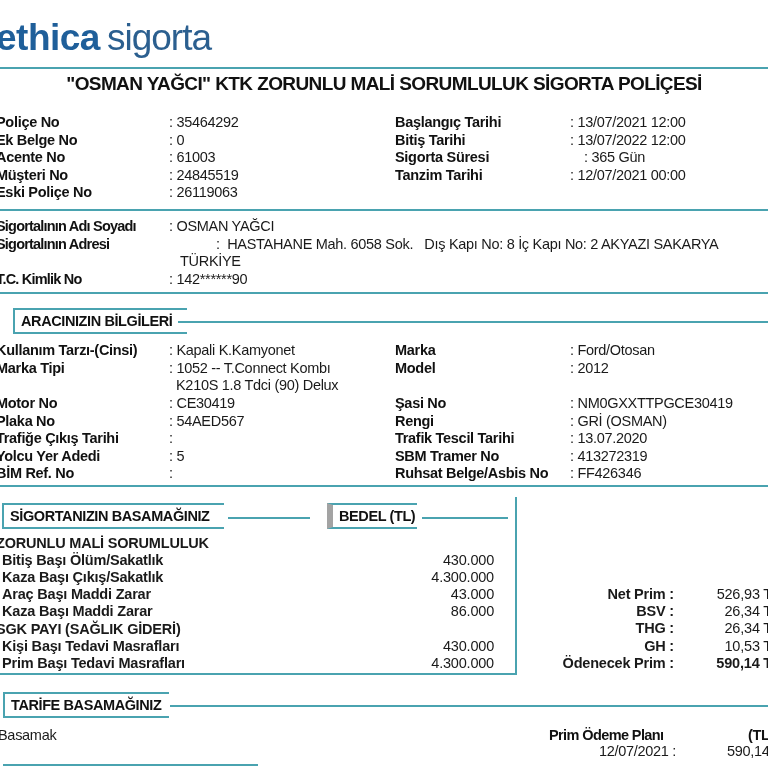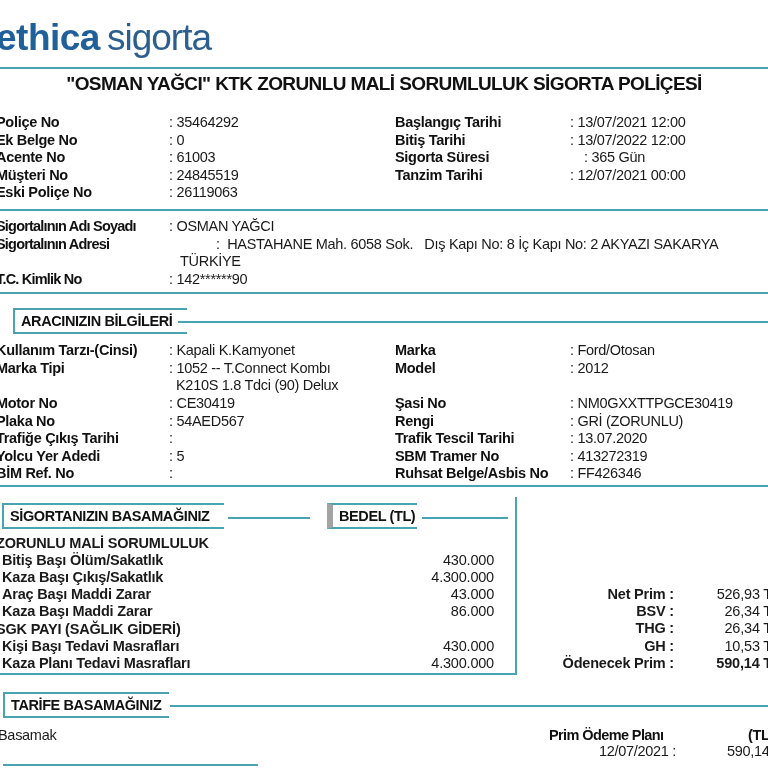--- a/index.html
+++ b/index.html
@@ -96,21 +96,21 @@
   <div class="row val" style="left:169px;top:465px;">:</div>
 </div>
 <div>
   <div class="row lbl" style="left:395px;top:342px;">Marka</div>
   <div class="row val" style="left:570px;top:342px;">: Ford/Otosan</div>
   <div class="row lbl" style="left:395px;top:359.5px;">Model</div>
   <div class="row val" style="left:570px;top:359.5px;">: 2012</div>
   <div class="row lbl" style="left:395px;top:395px;">Şasi No</div>
   <div class="row val" style="left:570px;top:395px;">: NM0GXXTTPGCE30419</div>
   <div class="row lbl" style="left:395px;top:412.5px;">Rengi</div>
-  <div class="row val" style="left:570px;top:412.5px;">: GRİ (ZORUNLU)</div>
+  <div class="row val" style="left:570px;top:412.5px;">: GRİ (OSMAN)</div>
   <div class="row lbl" style="left:395px;top:430px;">Trafik Tescil Tarihi</div>
   <div class="row val" style="left:570px;top:430px;">: 13.07.2020</div>
   <div class="row lbl" style="left:395px;top:447.5px;">SBM Tramer No</div>
   <div class="row val" style="left:570px;top:447.5px;">: 413272319</div>
   <div class="row lbl" style="left:395px;top:465px;">Ruhsat Belge/Asbis No</div>
   <div class="row val" style="left:570px;top:465px;">: FF426346</div>
 </div>
 
 <div class="hline" style="left:0;top:485px;width:768px;"></div>
 
@@ -131,21 +131,21 @@
   <div class="cov right" style="left:380px;width:114px;top:552px;">430.000</div>
   <div class="cov covb" style="left:2px;top:569px;">Kaza Başı Çıkış/Sakatlık</div>
   <div class="cov right" style="left:380px;width:114px;top:569px;">4.300.000</div>
   <div class="cov covb" style="left:2px;top:586px;">Araç Başı Maddi Zarar</div>
   <div class="cov right" style="left:380px;width:114px;top:586px;">43.000</div>
   <div class="cov covb" style="left:2px;top:603px;">Kaza Başı Maddi Zarar</div>
   <div class="cov right" style="left:380px;width:114px;top:603px;">86.000</div>
   <div class="cov covb" style="left:-4px;top:621px;">SGK PAYI (SAĞLIK GİDERİ)</div>
   <div class="cov covb" style="left:2px;top:638px;">Kişi Başı Tedavi Masrafları</div>
   <div class="cov right" style="left:380px;width:114px;top:638px;">430.000</div>
-  <div class="cov covb" style="left:2px;top:655px;">Kaza Planı Tedavi Masrafları</div>
+  <div class="cov covb" style="left:2px;top:655px;">Prim Başı Tedavi Masrafları</div>
   <div class="cov right" style="left:380px;width:114px;top:655px;">4.300.000</div>
 </div>
 
 <div>
   <div class="cov covb right" style="left:520px;width:154px;top:586px;white-space:pre;">Net Prim :</div>
   <div class="cov right" style="left:690px;width:82px;top:586px;">526,93 T</div>
   <div class="cov covb right" style="left:520px;width:154px;top:603px;">BSV :</div>
   <div class="cov right" style="left:690px;width:82px;top:603px;">26,34 T</div>
   <div class="cov covb right" style="left:520px;width:154px;top:620px;">THG :</div>
   <div class="cov right" style="left:690px;width:82px;top:620px;">26,34 T</div>

